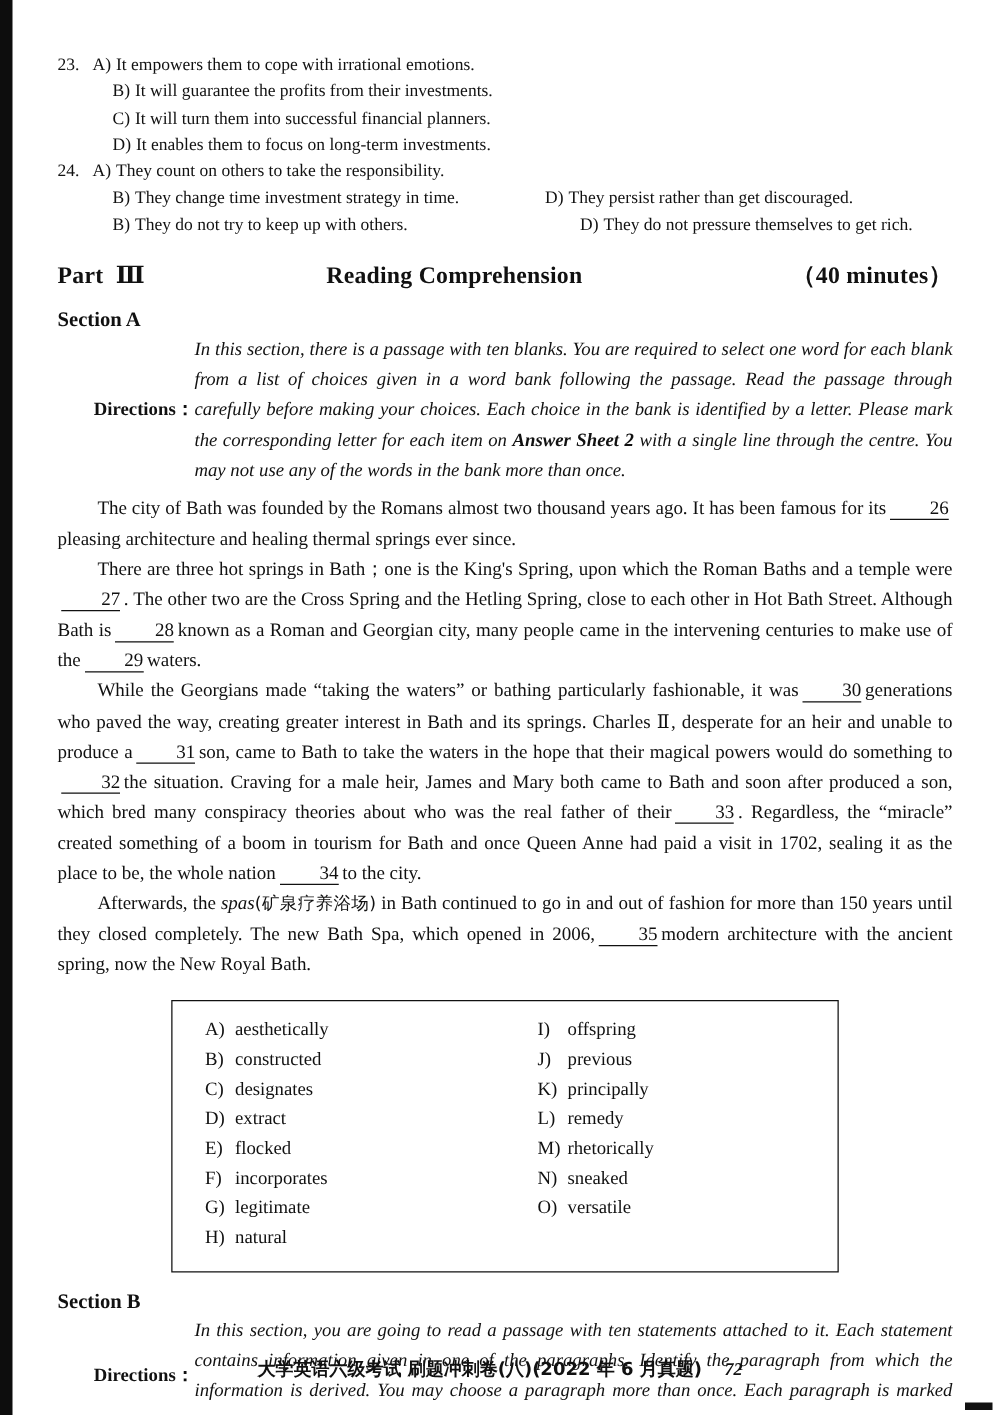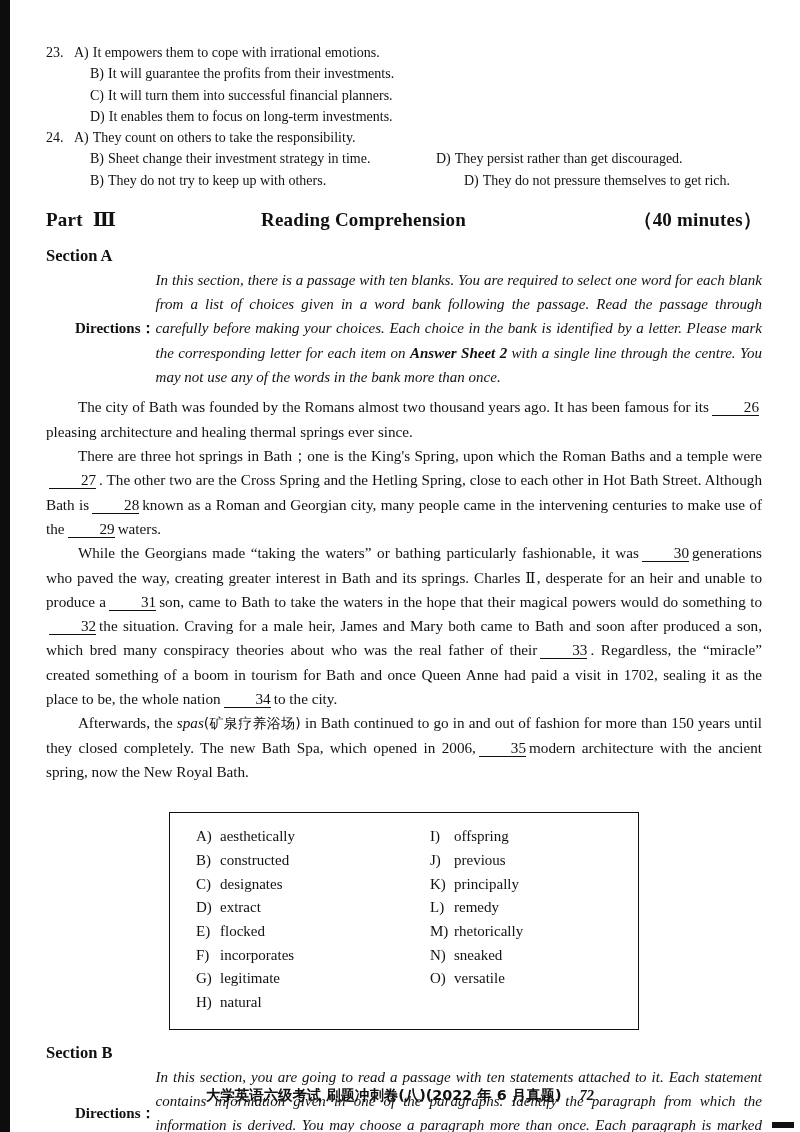--- a/index.html
+++ b/index.html
@@ -124,22 +124,22 @@
     border-bottom: 1px solid #111;
     line-height: 1.05;
     margin: 0 3px;
   }
   .cn { font-family: "DejaVu Sans", "Liberation Sans", sans-serif; font-size: 14px; }
   .it { font-style: italic; }
 
   
   .wordbank {
     border: 1.6px solid #111111;
-    margin: 28px auto 0 auto;
-    width: 470px;
+    margin: 16px auto 0 auto;
+    width: 534px;
     box-sizing: border-box;
     padding: 12px 0 14px 0;
   }
   .wordbank-cols {
     display: flex;
   }
   .wb-col {
     flex: 0 0 50%;
     padding-left: 26px;
     box-sizing: border-box;
@@ -207,21 +207,21 @@
     <div class="mcq">
       <div class="mcq-row">
         <span class="q-num">24.</span>
         <span class="opt col-left-24">
           <span class="opt-letter">A)</span><span>They count on others to take the responsibility.</span>
         </span>
       </div>
       <div class="mcq-row">
         <span class="q-num blank"></span>
         <span class="opt col-left-24">
-          <span class="opt-letter">B)</span><span>Sheet change their investment strategy in time.</span>
+          <span class="opt-letter">B)</span><span>They change time investment strategy in time.</span>
         </span>
         <span class="opt">
           <span class="opt-letter">D)</span><span>They persist rather than get discouraged.</span>
         </span>
       </div>
     </div>
 
     <div class="mcq">
       <div class="mcq-row">
         <span class="q-num blank"></span>

